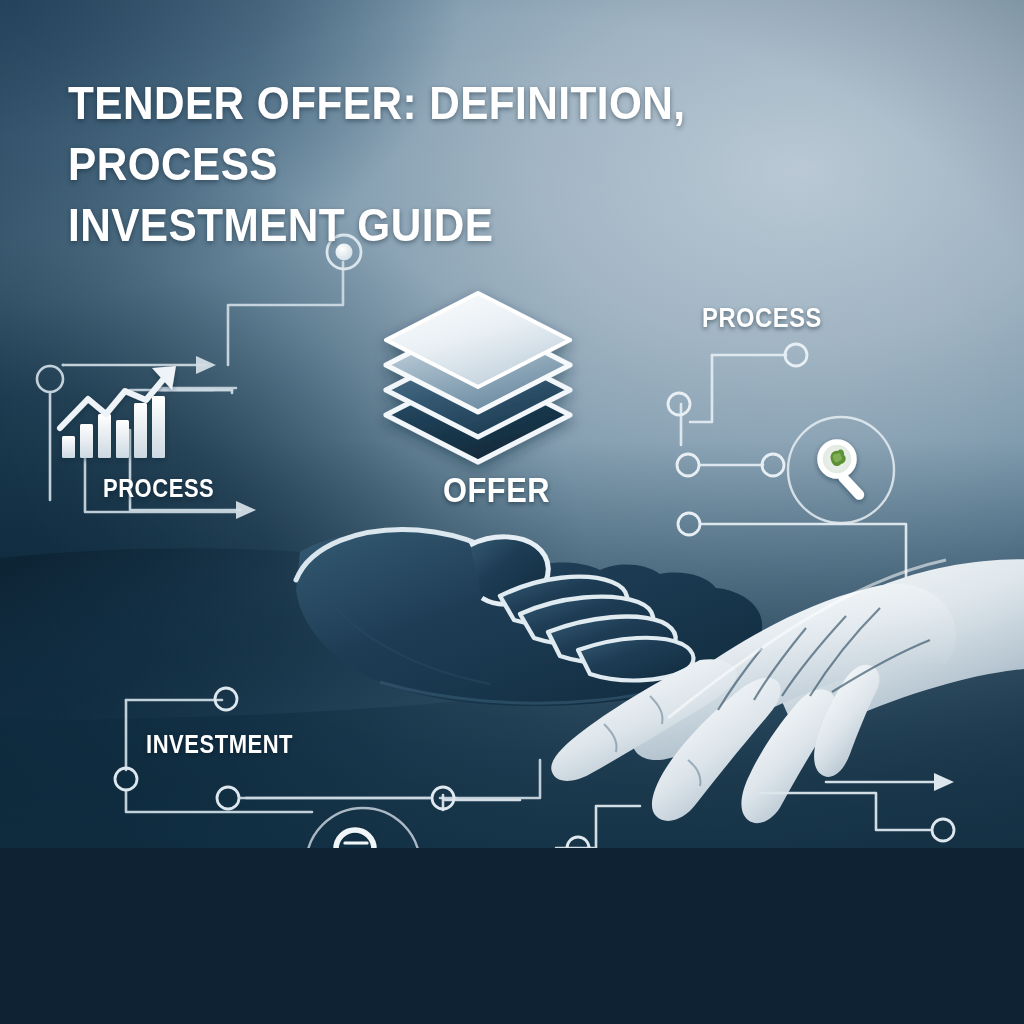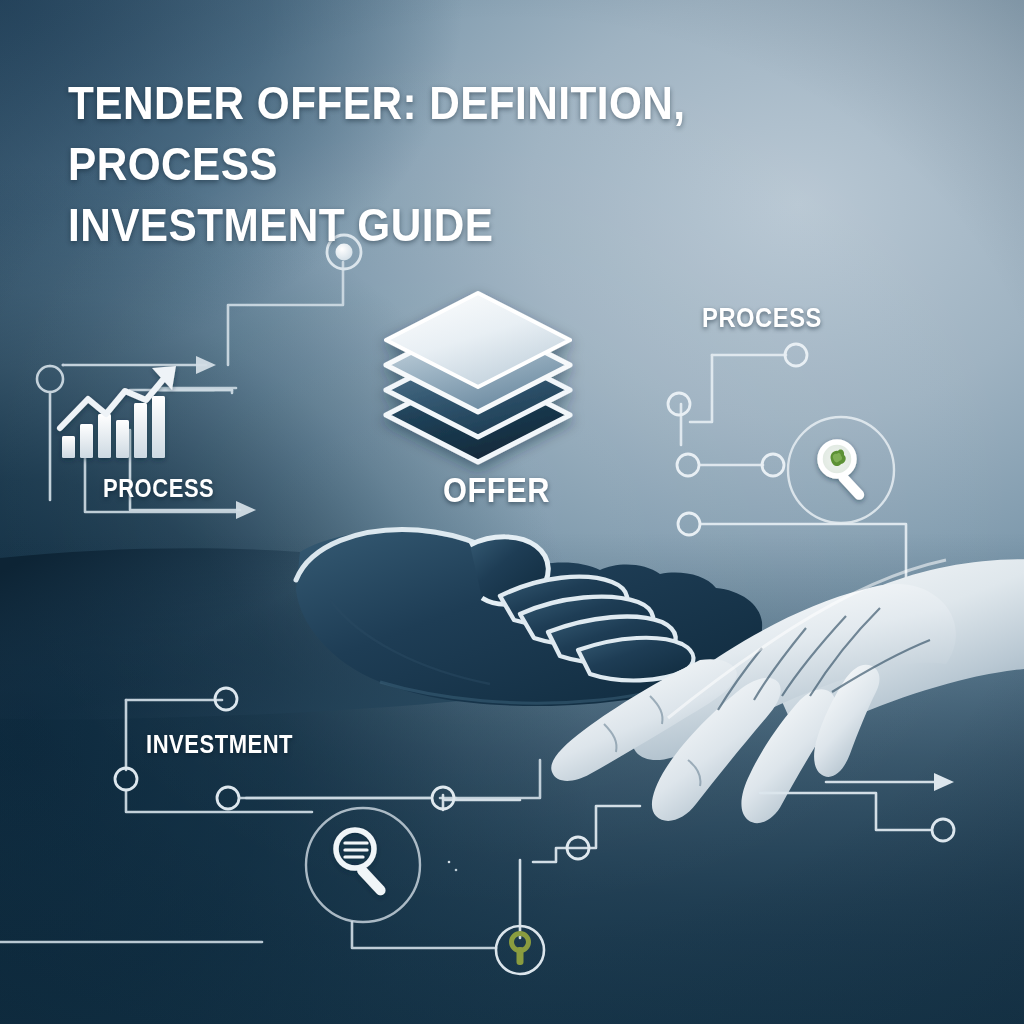--- a/index.html
+++ b/index.html
@@ -4,21 +4,21 @@
 <title>Tender Offer Infographic</title>
 <style>
   html, body {
     margin: 0;
     padding: 0;
     background: #0e2233;
   }
   #stage {
     position: relative;
     width: 1024px;
-    height: 1024px;
+    height: 848px;
     overflow: hidden;
     font-family: "Liberation Sans", sans-serif;
     background: #0c4a6e;
   }
   
   .bg-base {
     position: absolute;
     inset: 0;
     background:
       radial-gradient(120% 95% at 78% 20%, #b9c8d4 0%, #9fb3c2 22%, #6f8ea3 48%, #446278 72%, #2d4c62 100%);

